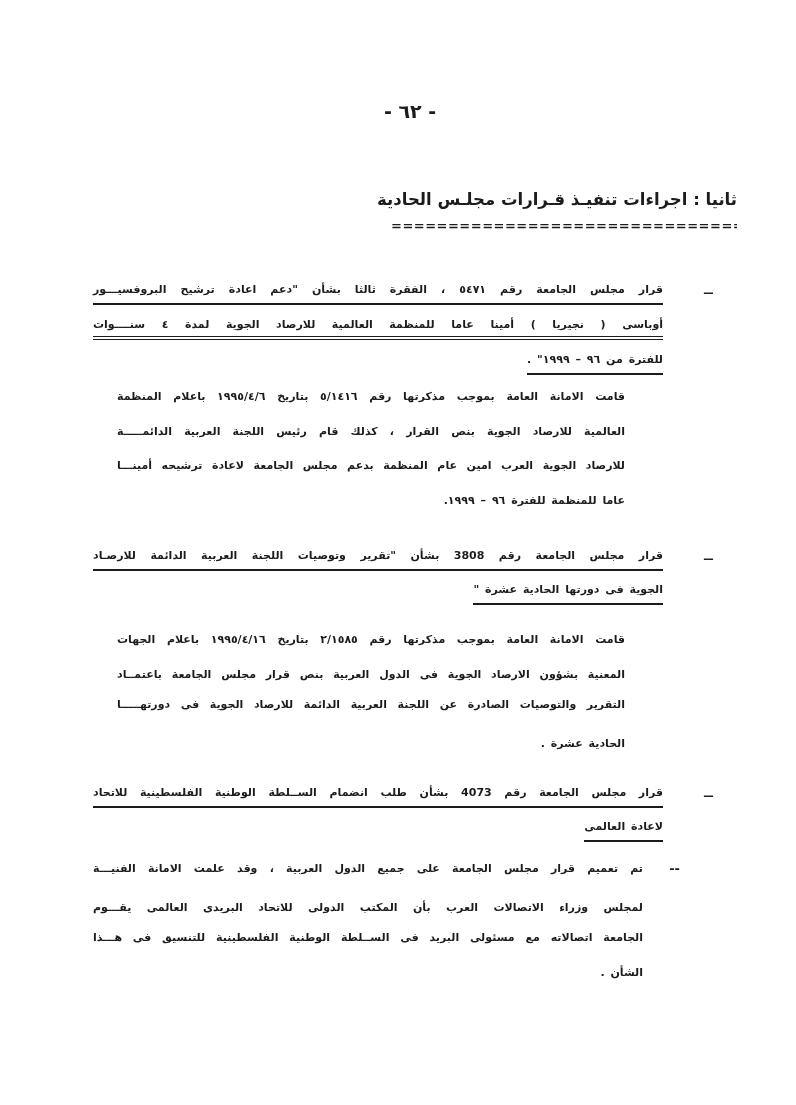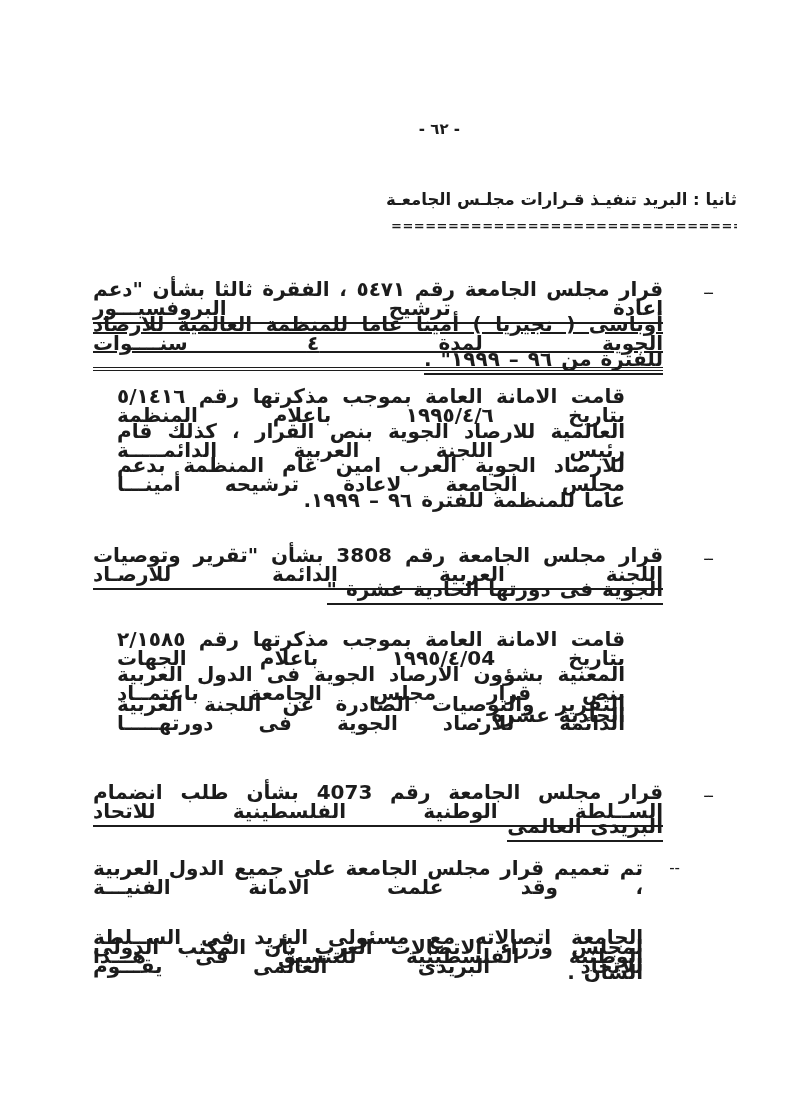--- a/index.html
+++ b/index.html
@@ -11,89 +11,88 @@
     width:796px;height:1105px;
     background:var(--paper);
     position:relative;
     font-family:"DejaVu Sans",sans-serif;
     color:var(--ink);
     overflow:hidden;
   }
   .abs{position:absolute;}
   .page-num{
     top:100px;left:360px;width:100px;
-    text-align:right;
-    font-size:15px;font-weight:bold;
+    text-align:center;
+    font-size:19px;font-weight:bold;
     letter-spacing:2px;
     direction:rtl;
-    margin-top:20px;
   }
   .heading{
     top:190px;right:59px;left:398px;
     font-size:16.5px;font-weight:bold;
     direction:rtl;text-align:right;
     white-space:nowrap;
   }
   .heading-rule{
     top:218px;right:59px;width:346px;
     font-size:13px;font-weight:bold;
     letter-spacing:0.5px;
     white-space:nowrap;overflow:hidden;
     direction:ltr;text-align:left;
   }
   .line{
     position:absolute;
     direction:rtl;
-    font-size:20px;font-weight:bold;
+    font-size:11px;font-weight:bold;
     line-height:19px;
     word-spacing:2px;
   }
   .dec{left:93px;right:133px;}
   .par{left:97px;right:171px;margin-left:20px;}
   .par4{left:93px;right:153px;}
   .fill{text-align:justify;text-align-last:justify;}
   .short{text-align:right;}
   .u{border-bottom:2px solid var(--ink);padding-bottom:4px;}
-  .uu{border-bottom:4px double var(--ink);padding-bottom:14px;text-decoration:underline;}
+  .uu{border-bottom:4px double var(--ink);padding-bottom:2px;}
   .us{border-bottom:2px solid var(--ink);padding-bottom:4px;display:inline-block;}
   .marker{
     position:absolute;
     direction:rtl;
-    font-size:15px;font-weight:normal;
+    font-size:13px;font-weight:bold;
     line-height:19px;
   }
 </style>
 </head>
 <body>
 
 <div class="abs page-num">- ٦٢ -</div>
 
-<div class="abs heading">ثانيا : البريد تنفيـذ قـرارات مجلـس الجامعـة</div>
+<div class="abs heading">ثانيا : اجراءات تنفيـذ قـرارات مجلـس الحادية</div>
 <div class="abs heading-rule">========================================</div>
 
 <div class="marker" style="top:280px;right:83px">ــ</div>
 <div class="line dec fill u" style="top:280px">قرار مجلس الجامعة رقم ٥٤٧١ ، الفقرة ثالثا بشأن "دعم اعادة ترشيح البروفسيـــور</div>
 <div class="line dec fill uu" style="top:315px">أوباسى ( نجيريا ) أمينا عاما للمنظمة العالمية للارصاد الجوية لمدة ٤ سنــــوات</div>
 <div class="line dec short" style="top:350px"><span class="us">للفترة من ٩٦ – ١٩٩٩" .</span></div>
 
 <div class="line par fill" style="top:387px">قامت الامانة العامة بموجب مذكرتها رقم ٥/١٤١٦ بتاريخ ١٩٩٥/٤/٦ باعلام المنظمة</div>
 <div class="line par fill" style="top:422px">العالمية للارصاد الجوية بنص القرار ، كذلك قام رئيس اللجنة العربية الدائمـــــة</div>
 <div class="line par fill" style="top:456px">للارصاد الجوية العرب امين عام المنظمة بدعم مجلس الجامعة لاعادة ترشيحه أمينـــا</div>
 <div class="line par short" style="top:491px">عاما للمنظمة للفترة ٩٦ – ١٩٩٩.</div>
 
 <div class="marker" style="top:546px;right:83px">ــ</div>
 <div class="line dec fill u" style="top:546px">قرار مجلس الجامعة رقم 3808 بشأن "تقرير وتوصيات اللجنة العربية الدائمة للارصـاد</div>
 <div class="line dec short" style="top:580px"><span class="us">الجوية فى دورتها الحادية عشرة "</span></div>
 
-<div class="line par fill" style="top:630px">قامت الامانة العامة بموجب مذكرتها رقم ٢/١٥٨٥ بتاريخ ١٩٩٥/٤/04 باعلام الجهات</div>
+<div class="line par fill" style="top:630px">قامت الامانة العامة بموجب مذكرتها رقم ٢/١٥٨٥ بتاريخ ١٩٩٥/٤/١٦ باعلام الجهات</div>
 <div class="line par fill" style="top:665px">المعنية بشؤون الارصاد الجوية فى الدول العربية بنص قرار مجلس الجامعة باعتمــاد</div>
 <div class="line par fill" style="top:695px">التقرير والتوصيات الصادرة عن اللجنة العربية الدائمة للارصاد الجوية فى دورتهـــــا</div>
-<div class="line par short" style="top:706px">الحادية عشرة .</div>
+<div class="line par short" style="top:734px">الحادية عشرة .</div>
 
 <div class="marker" style="top:783px;right:83px">ــ</div>
 <div class="line dec fill u" style="top:783px">قرار مجلس الجامعة رقم 4073 بشأن طلب انضمام الســلطة الوطنية الفلسطينية للاتحاد</div>
-<div class="line dec short" style="top:817px"><span class="us">البريدى العالمى</span></div>
+<div class="line dec short" style="top:817px"><span class="us">لاعادة العالمى</span></div>
 
 <div class="marker" style="top:859px;right:116px">--</div>
 <div class="line par4 fill" style="top:859px">تم تعميم قرار مجلس الجامعة على جميع الدول العربية ، وقد علمت الامانة الفنيـــة</div>
-<div class="line par4 fill" style="top:938px">لمجلس وزراء الاتصالات العرب بأن المكتب الدولى للاتحاد البريدى العالمى يقـــوم</div>
+<div class="line par4 fill" style="top:898px">لمجلس وزراء الاتصالات العرب بأن المكتب الدولى للاتحاد البريدى العالمى يقـــوم</div>
 <div class="line par4 fill" style="top:928px">الجامعة اتصالاته مع مسئولى البريد فى الســلطة الوطنية الفلسطينية للتنسيق فى هـــذا</div>
 <div class="line par4 short" style="top:963px">الشأن .</div>
 
 </body></html>

